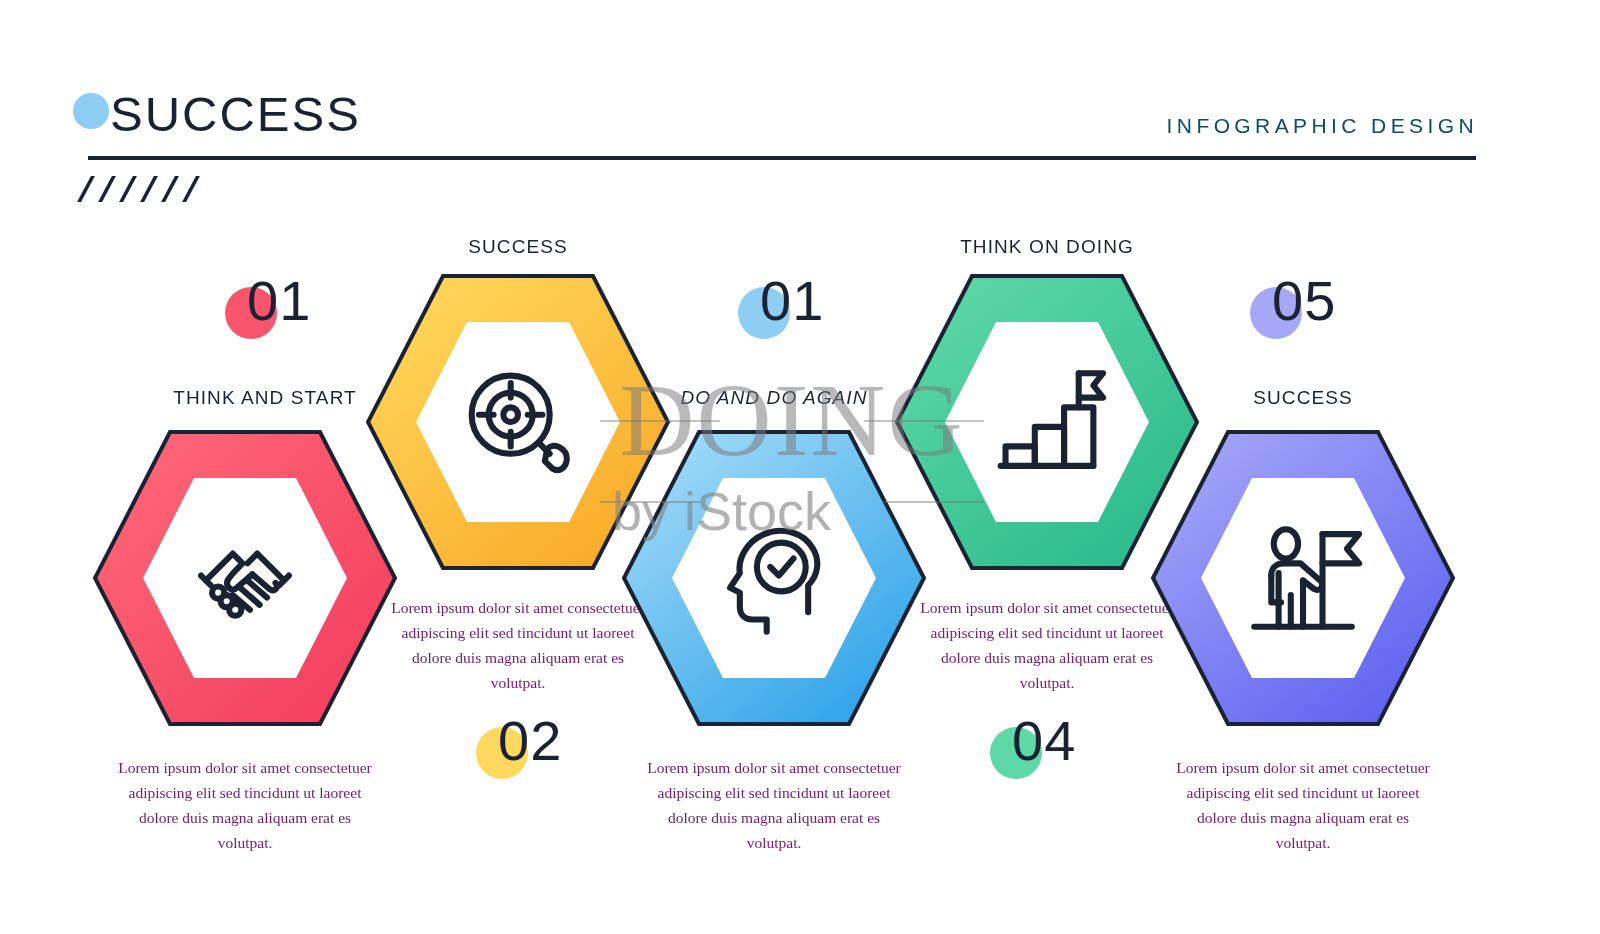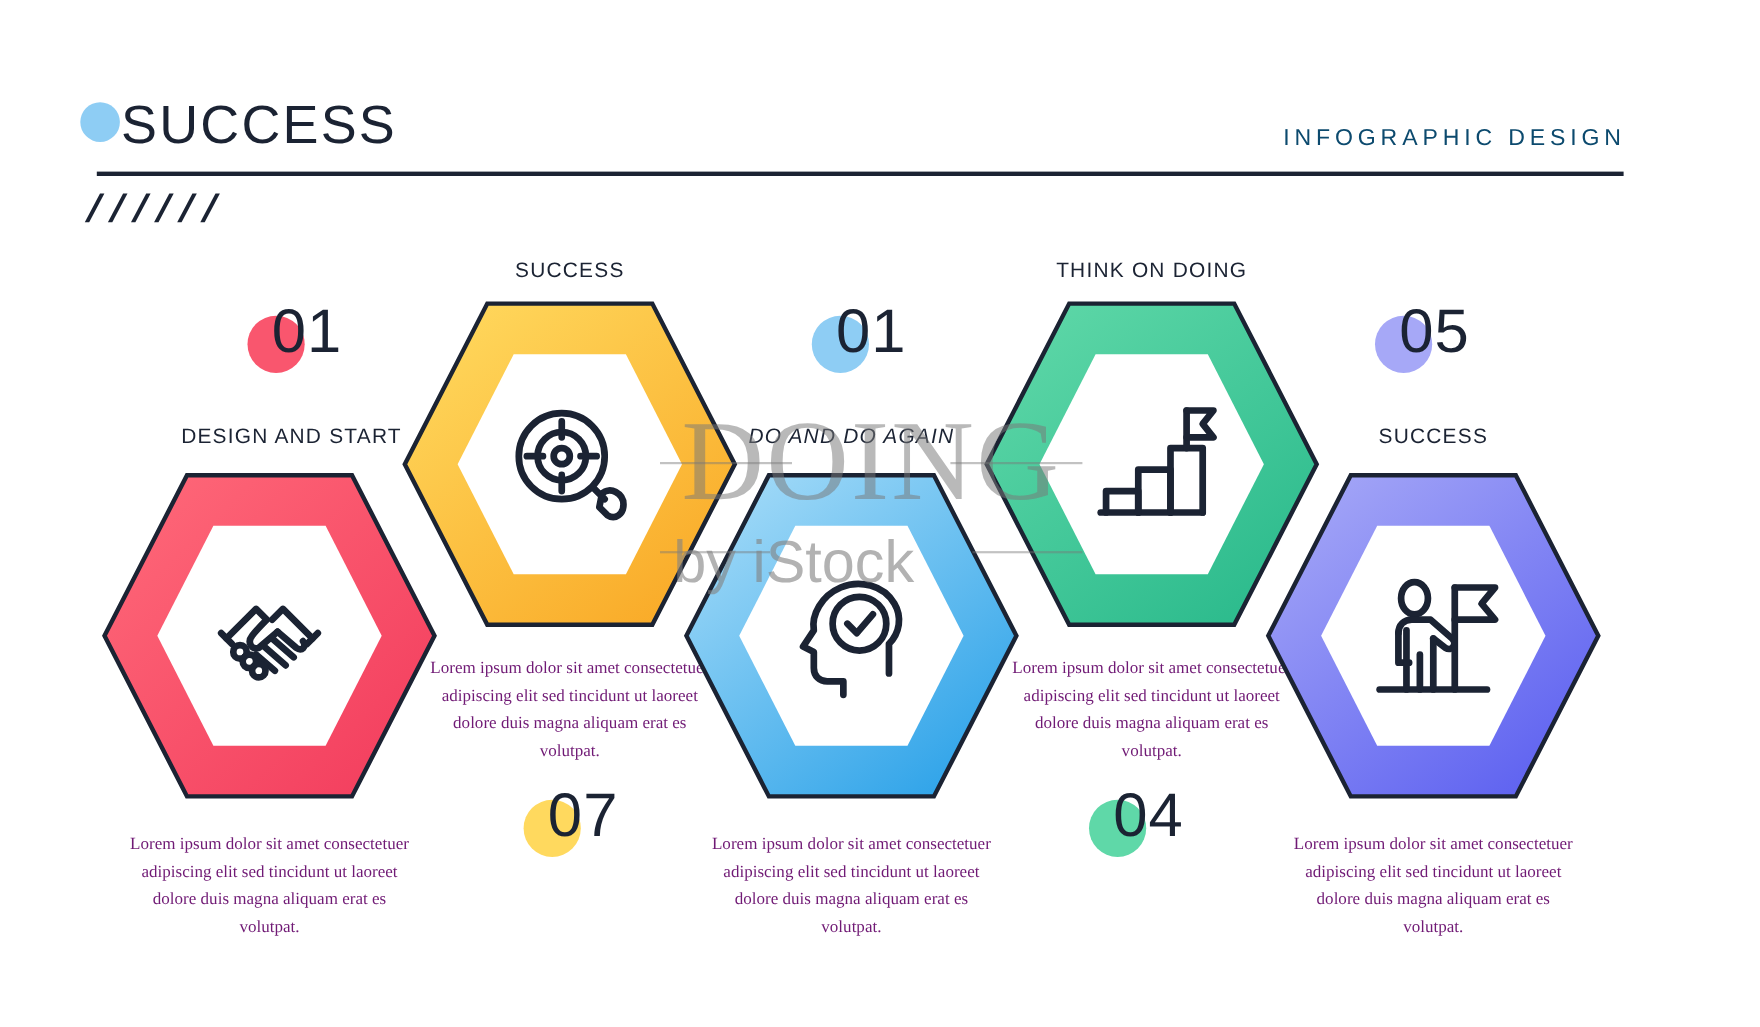--- a/index.html
+++ b/index.html
@@ -216,21 +216,21 @@
           <circle cx="42" cy="76" r="5"></circle>
         </svg>
       </div>
     </div>
 
     <div class="num-group" style="left:225px; top:58px;">
       <div class="num-dot" style="background:#f9566e;"></div>
       <div class="num-text">01</div>
     </div>
 
-    <div class="step-label" style="left:105px; top:172px; width:320px;">DESIGN AND START</div>
+    <div class="step-label" style="left:105px; top:172px; width:320px;">THINK AND START</div>
 
     <div class="step-body" style="left:115px; top:540px;">Lorem ipsum dolor sit amet consectetuer adipiscing elit sed tincidunt ut laoreet dolore duis magna aliquam erat es volutpat.</div>
   </div>
 
   <div class="step">
 
     <div class="hexwrap" style="left:361px; top:57px;">
       <svg viewBox="0 0 314 300">
         <defs>
           <linearGradient id="g2" x1="0.1" y1="0" x2="0.9" y2="1">
@@ -248,21 +248,21 @@
           <circle cx="44" cy="44" r="6"></circle>
           <path d="M44 18 L44 30 M44 58 L44 70 M18 44 L30 44 M58 44 L70 44"></path>
           <path d="M67 67 L76 76"></path>
           <path d="M74 72 C80 66 90 72 90 80 C90 87 84 92 78 88 L72 82 Z"></path>
         </svg>
       </div>
     </div>
 
     <div class="num-group" style="left:476px; top:498px;">
       <div class="num-dot" style="background:#ffd95e;"></div>
-      <div class="num-text">07</div>
+      <div class="num-text">02</div>
     </div>
 
     <div class="step-label" style="left:378px; top:21px; width:280px;">SUCCESS</div>
 
     <div class="step-body" style="left:388px; top:380px;">Lorem ipsum dolor sit amet consectetuer adipiscing elit sed tincidunt ut laoreet dolore duis magna aliquam erat es volutpat.</div>
   </div>
 
   <div class="step">
 
     <div class="hexwrap" style="left:617px; top:213px;">

